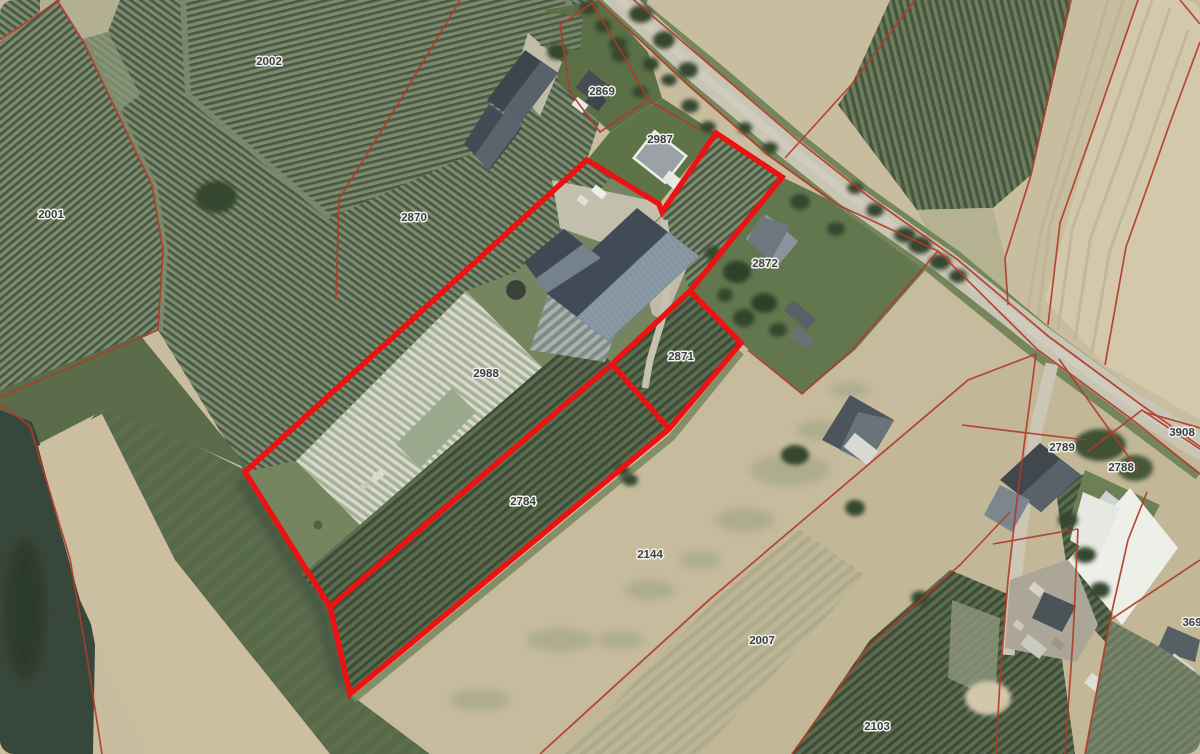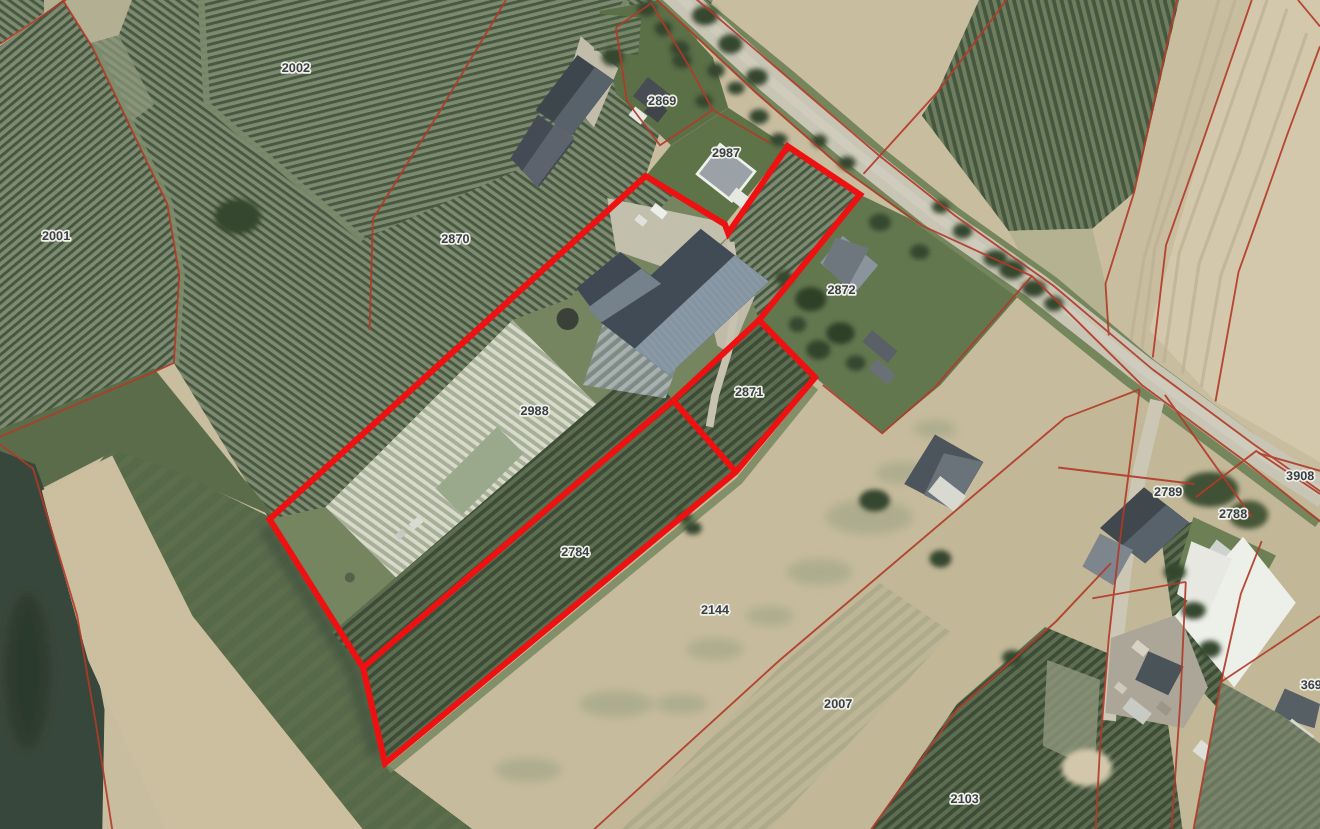--- a/index.html
+++ b/index.html
@@ -1,16 +1,16 @@
 <!DOCTYPE html>
 <html><head>
 <meta charset="utf-8">
 <style>
 html,body{margin:0;padding:0;background:#c9bda0;}
-#map{width:1200px;height:754px;position:relative;overflow:hidden;}
+#map{width:1200px;height:754px;position:relative;overflow:hidden;border-radius:14px;}
 text{font-family:"Liberation Sans",sans-serif;font-size:11.5px;font-weight:bold;fill:#3b4046;stroke:#f0f1e9;stroke-width:3px;paint-order:stroke;stroke-linejoin:round;}
 </style>
 </head>
 <body>
 <div id="map">
 <svg width="1200" height="754" viewBox="0 0 1200 754">
 <defs>
 <pattern id="rowsA" width="6" height="6" patternUnits="userSpaceOnUse" patternTransform="rotate(36)">
 <rect width="6" height="6" fill="#7d8b71"></rect>
           <rect width="6" height="2.7" fill="#485841"></rect>

